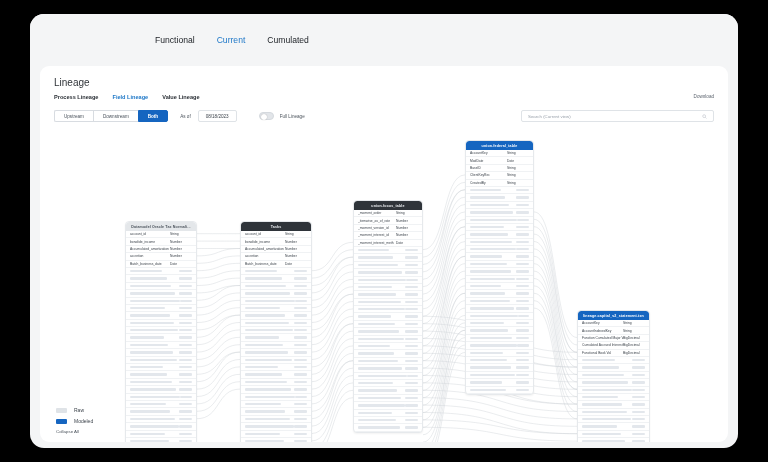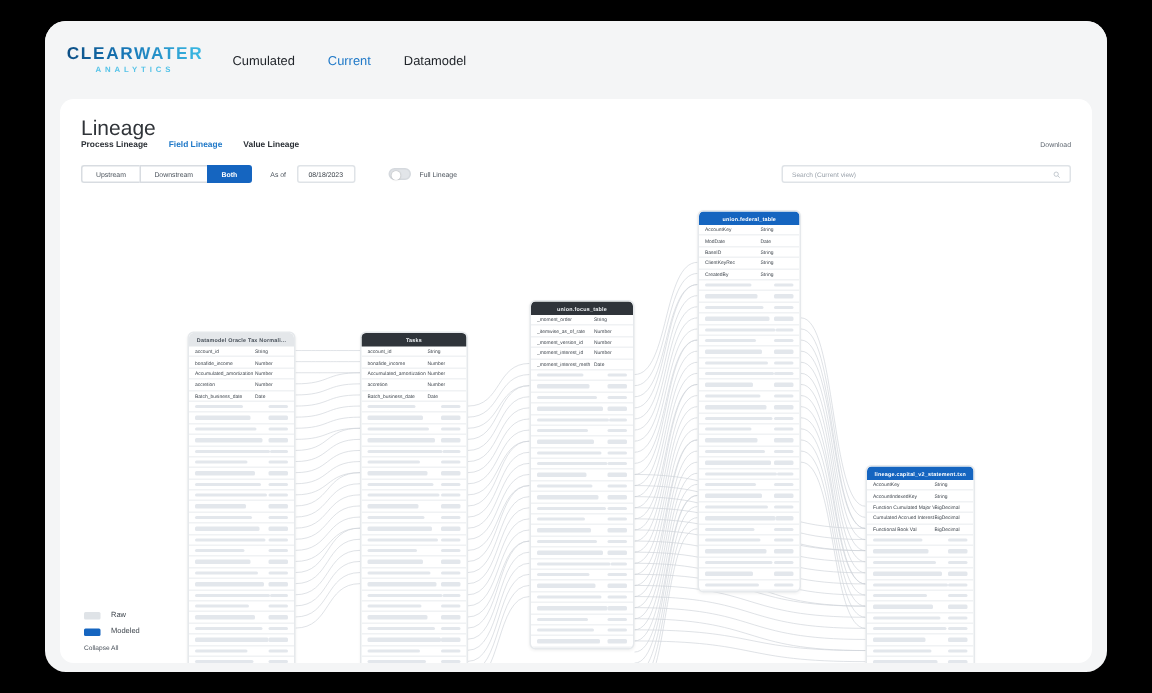--- a/index.html
+++ b/index.html
@@ -40,21 +40,21 @@
   }
   #navlinks a.active { color: #2079c8; }
   
   #card {
     position: absolute; left: 10px; top: 52px;
     width: 688px; height: 376px;
     background: #fff; border-radius: 9px;
   }
   #page-title {
     position: absolute; left: 14px; top: 11px;
-    font-size: 14px; color: #303439;
+    font-size: 10px; color: #303439;
   }
   #subtabs { position: absolute; left: 14px; top: 28px; display: flex; gap: 14px; }
   #subtabs .st { font-size: 5.6px; font-weight: 700; color: #2b3036; }
   #subtabs .st.active { color: #2079c8; }
   #download {
     position: absolute; right: 14px; top: 28px;
     font-size: 4.6px; color: #5c646e;
   }
   
   #toolbar { position: absolute; left: 14px; top: 44px; display: flex; align-items: center; }
@@ -126,28 +126,24 @@
   .sw.mod { background: #1565c0; }
   .lrow .lbl { font-size: 5px; color: #3d444c; }
   #collapse { font-size: 4.4px; color: #4b535c; }
 </style>
 </head>
 <body>
 
 <div id="window">
 
   <div id="topnav">
-    <div id="logo">
-      <div class="lw">CLEARWATER</div>
-      <div class="la">ANALYTICS</div>
-    </div>
     <div id="navlinks">
+      <a href="#">Functional</a>
+      <a href="#" class="active">Current</a>
       <a href="#">Cumulated</a>
-      <a href="#" class="active">Current</a>
-      <a href="#">Datamodel</a>
     </div>
   </div>
 
   <div id="card">
 
     <div id="page-title">Lineage</div>
 
     <div id="subtabs">
       <div class="st">Process Lineage</div>
       <div class="st active">Field Lineage</div>

